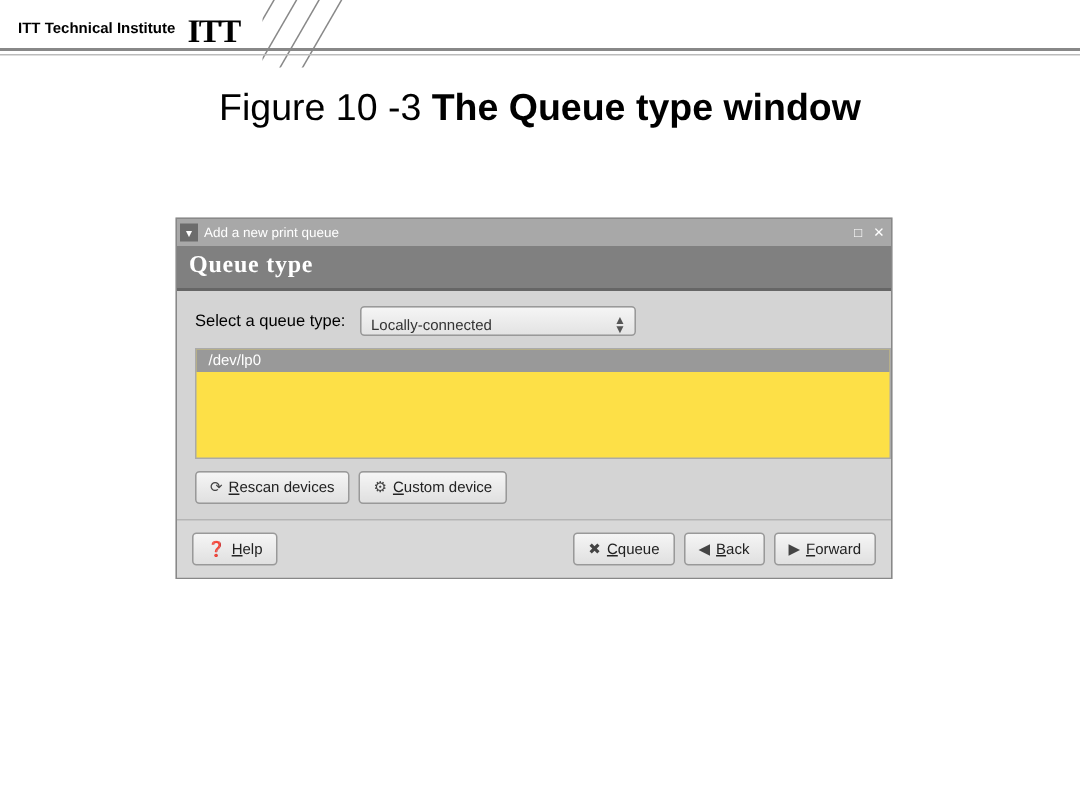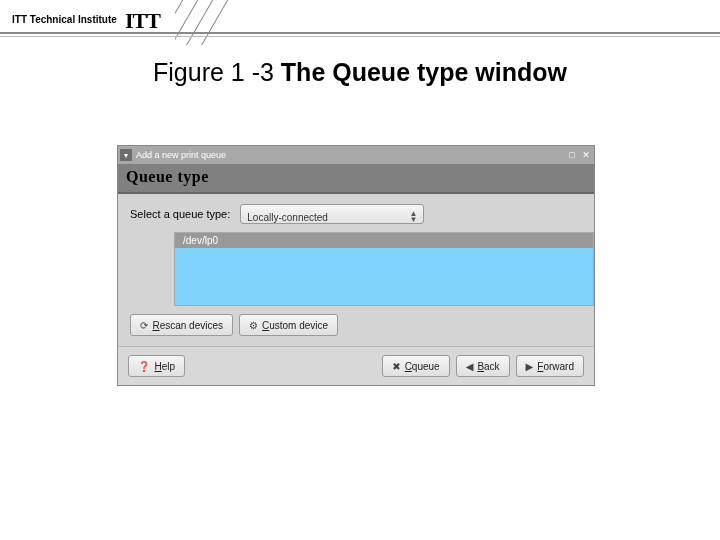--- a/index.html
+++ b/index.html
@@ -105,21 +105,21 @@
   }
   .titlebar .spacer { flex: 1; }
   .titlebar .win-btn {
     width: 12px; height: 12px;
     display:flex; align-items:center; justify-content:center;
     font-size: 9px;
     margin-left: 2px;
   }
   .subhead {
     background: #808080;
-    color: #000000;
+    color: #ffffff;
     padding: 4px 8px 6px 8px;
     border-bottom: 2px solid #666;
   }
   .subhead-title {
     font-family: Georgia, "Times New Roman", serif;
     font-weight: bold;
     font-size: 16px;
     letter-spacing: 0.5px;
   }
   .body-area {
@@ -150,23 +150,22 @@
     color: #333;
   }
   .combo .arrows {
     font-size: 8px;
     line-height: 6px;
     color: #555;
     display:flex; flex-direction:column;
   }
   .listbox {
     border: 1px solid #aaa;
-    background: #7dd3fc;
+    background: #fde047;
     height: 74px;
-    margin-left: 44px;
   }
   .listbox .sel {
     background: #999;
     color: #fff;
     font-size: 10px;
     padding: 2px 8px;
   }
   .row-devices {
     display: flex;
     gap: 6px;
@@ -207,21 +206,21 @@
       <span></span>
       <span></span>
       <span></span>
       <span></span>
     </div>
   <div class="hr1"></div>
   <div class="hr2"></div>
 </div>
 
 <div class="caption">
-  <span>Figure 1 -3 </span><span class="bold">The Queue type window</span>
+  <span>Figure 10 -3 </span><span class="bold">The Queue type window</span>
 </div>
 
 <div class="window">
   <div class="titlebar">
     <div class="chev">▾</div>
     <div>Add a new print queue</div>
     <div class="spacer"></div>
     <div class="win-btn">□</div>
     <div class="win-btn">✕</div>
   </div>

